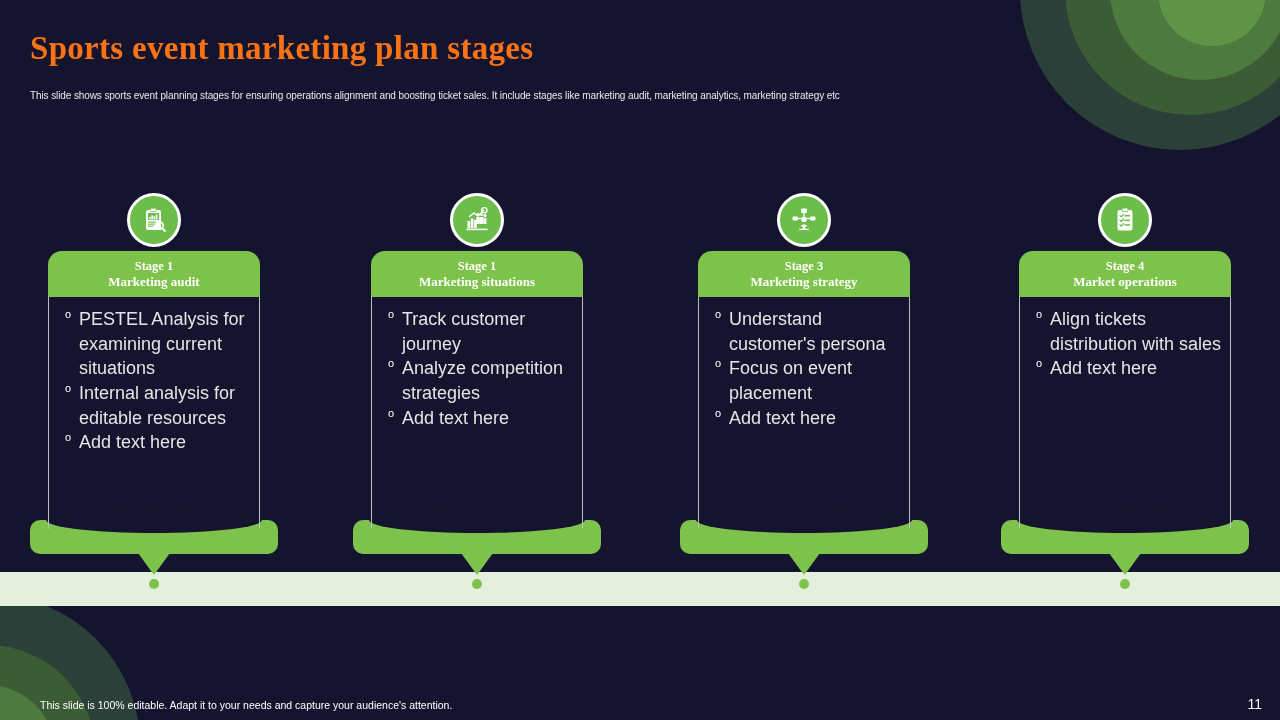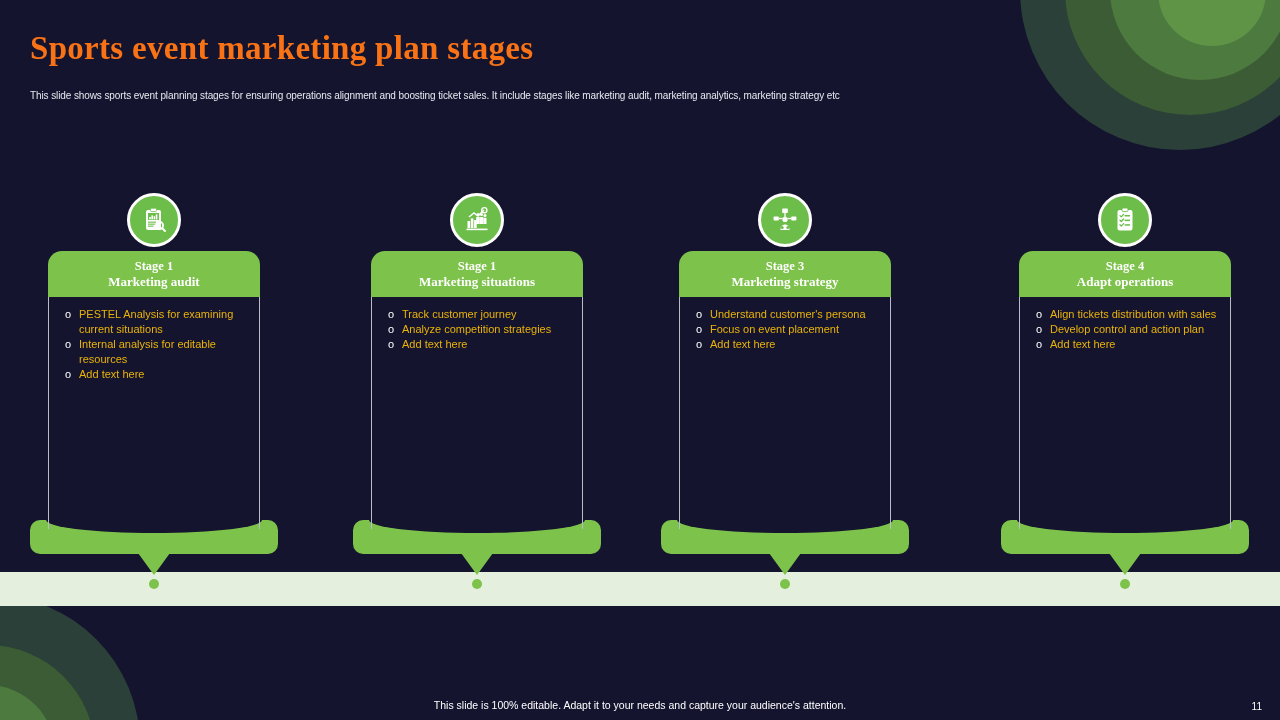--- a/index.html
+++ b/index.html
@@ -123,21 +123,21 @@
   }
 
   .stage {
     position: absolute;
     top: 0;
     width: 248px;
     height: 400px;
   }
   .stage.s0 { left: 30px; }
   .stage.s1 { left: 353px; }
-  .stage.s2 { left: 661px; }
+  .stage.s2 { left: 680px; }
   .stage.s3 { left: 1001px; }
 
   
   .icon-badge {
     position: absolute;
     top: 0;
     left: 50%;
     transform: translateX(-50%);
     width: 54px;
     height: 54px;
@@ -190,23 +190,23 @@
     border-right: 1px solid #b8bcc9;
     padding: 10px 8px 0 8px;
   }
 
   .bullets {
     list-style: none;
   }
   .bullets li {
     position: relative;
     padding-left: 22px;
-    font-size: 11px;
+    font-size: 18px;
     line-height: 1.37;
-    color: #eab308;
+    color: #e5e5e5;
     margin-bottom: 0px;
   }
   .bullets li::before {
     content: "o";
     position: absolute;
     left: 8px;
     top: 0px;
     font-size: 11px;
     color: #ffffff;
   }
@@ -258,29 +258,30 @@
     background: #7dc24b;
     z-index: 7;
   }
 
   
   .footer-note {
     position: absolute;
     left: 0;
     right: 0;
     bottom: 9px;
-    text-align: center;
+    text-align: left;
     font-size: 10.5px;
     color: #ffffff;
+    padding-left: 40px;
   }
   .page-number {
     position: absolute;
     right: 18px;
     bottom: 8px;
-    font-size: 10px;
+    font-size: 14px;
     color: #ffffff;
   }
 </style>
 </head>
 <body>
 
 <div class="slide">
 
   <div class="corner-tr">
     <div class="ring r1"></div>
@@ -420,26 +421,25 @@
           <rect x="13.6" y="9" width="5.4" height="1.5" fill="#6dbd4a"></rect>
           <path d="M9 14.2 l1.3 1.3 l2.3 -2.5" fill="none" stroke="#6dbd4a" stroke-width="1.3" stroke-linecap="round" stroke-linejoin="round"></path>
           <rect x="13.6" y="13.6" width="5.4" height="1.5" fill="#6dbd4a"></rect>
           <path d="M9 18.8 l1.3 1.3 l2.3 -2.5" fill="none" stroke="#6dbd4a" stroke-width="1.3" stroke-linecap="round" stroke-linejoin="round"></path>
           <rect x="13.6" y="18.2" width="5.4" height="1.5" fill="#6dbd4a"></rect>
         </svg>
       </div>
       <div class="card">
         <div class="card-head">
           <div class="stage-no">Stage 4</div>
-          <div class="stage-name">Adapt operations</div>
+          <div class="stage-name">Market operations</div>
         </div>
         <div class="card-body">
           <ul class="bullets">
             <li>Align tickets distribution with sales</li>
-            <li>Develop control and action plan</li>
             <li>Add text here</li>
           </ul>
         </div>
       </div>
       <div class="base">
         <div class="base-notch"></div>
       </div>
       <div class="pointer"></div>
       <div class="dot"></div>
     </div>

